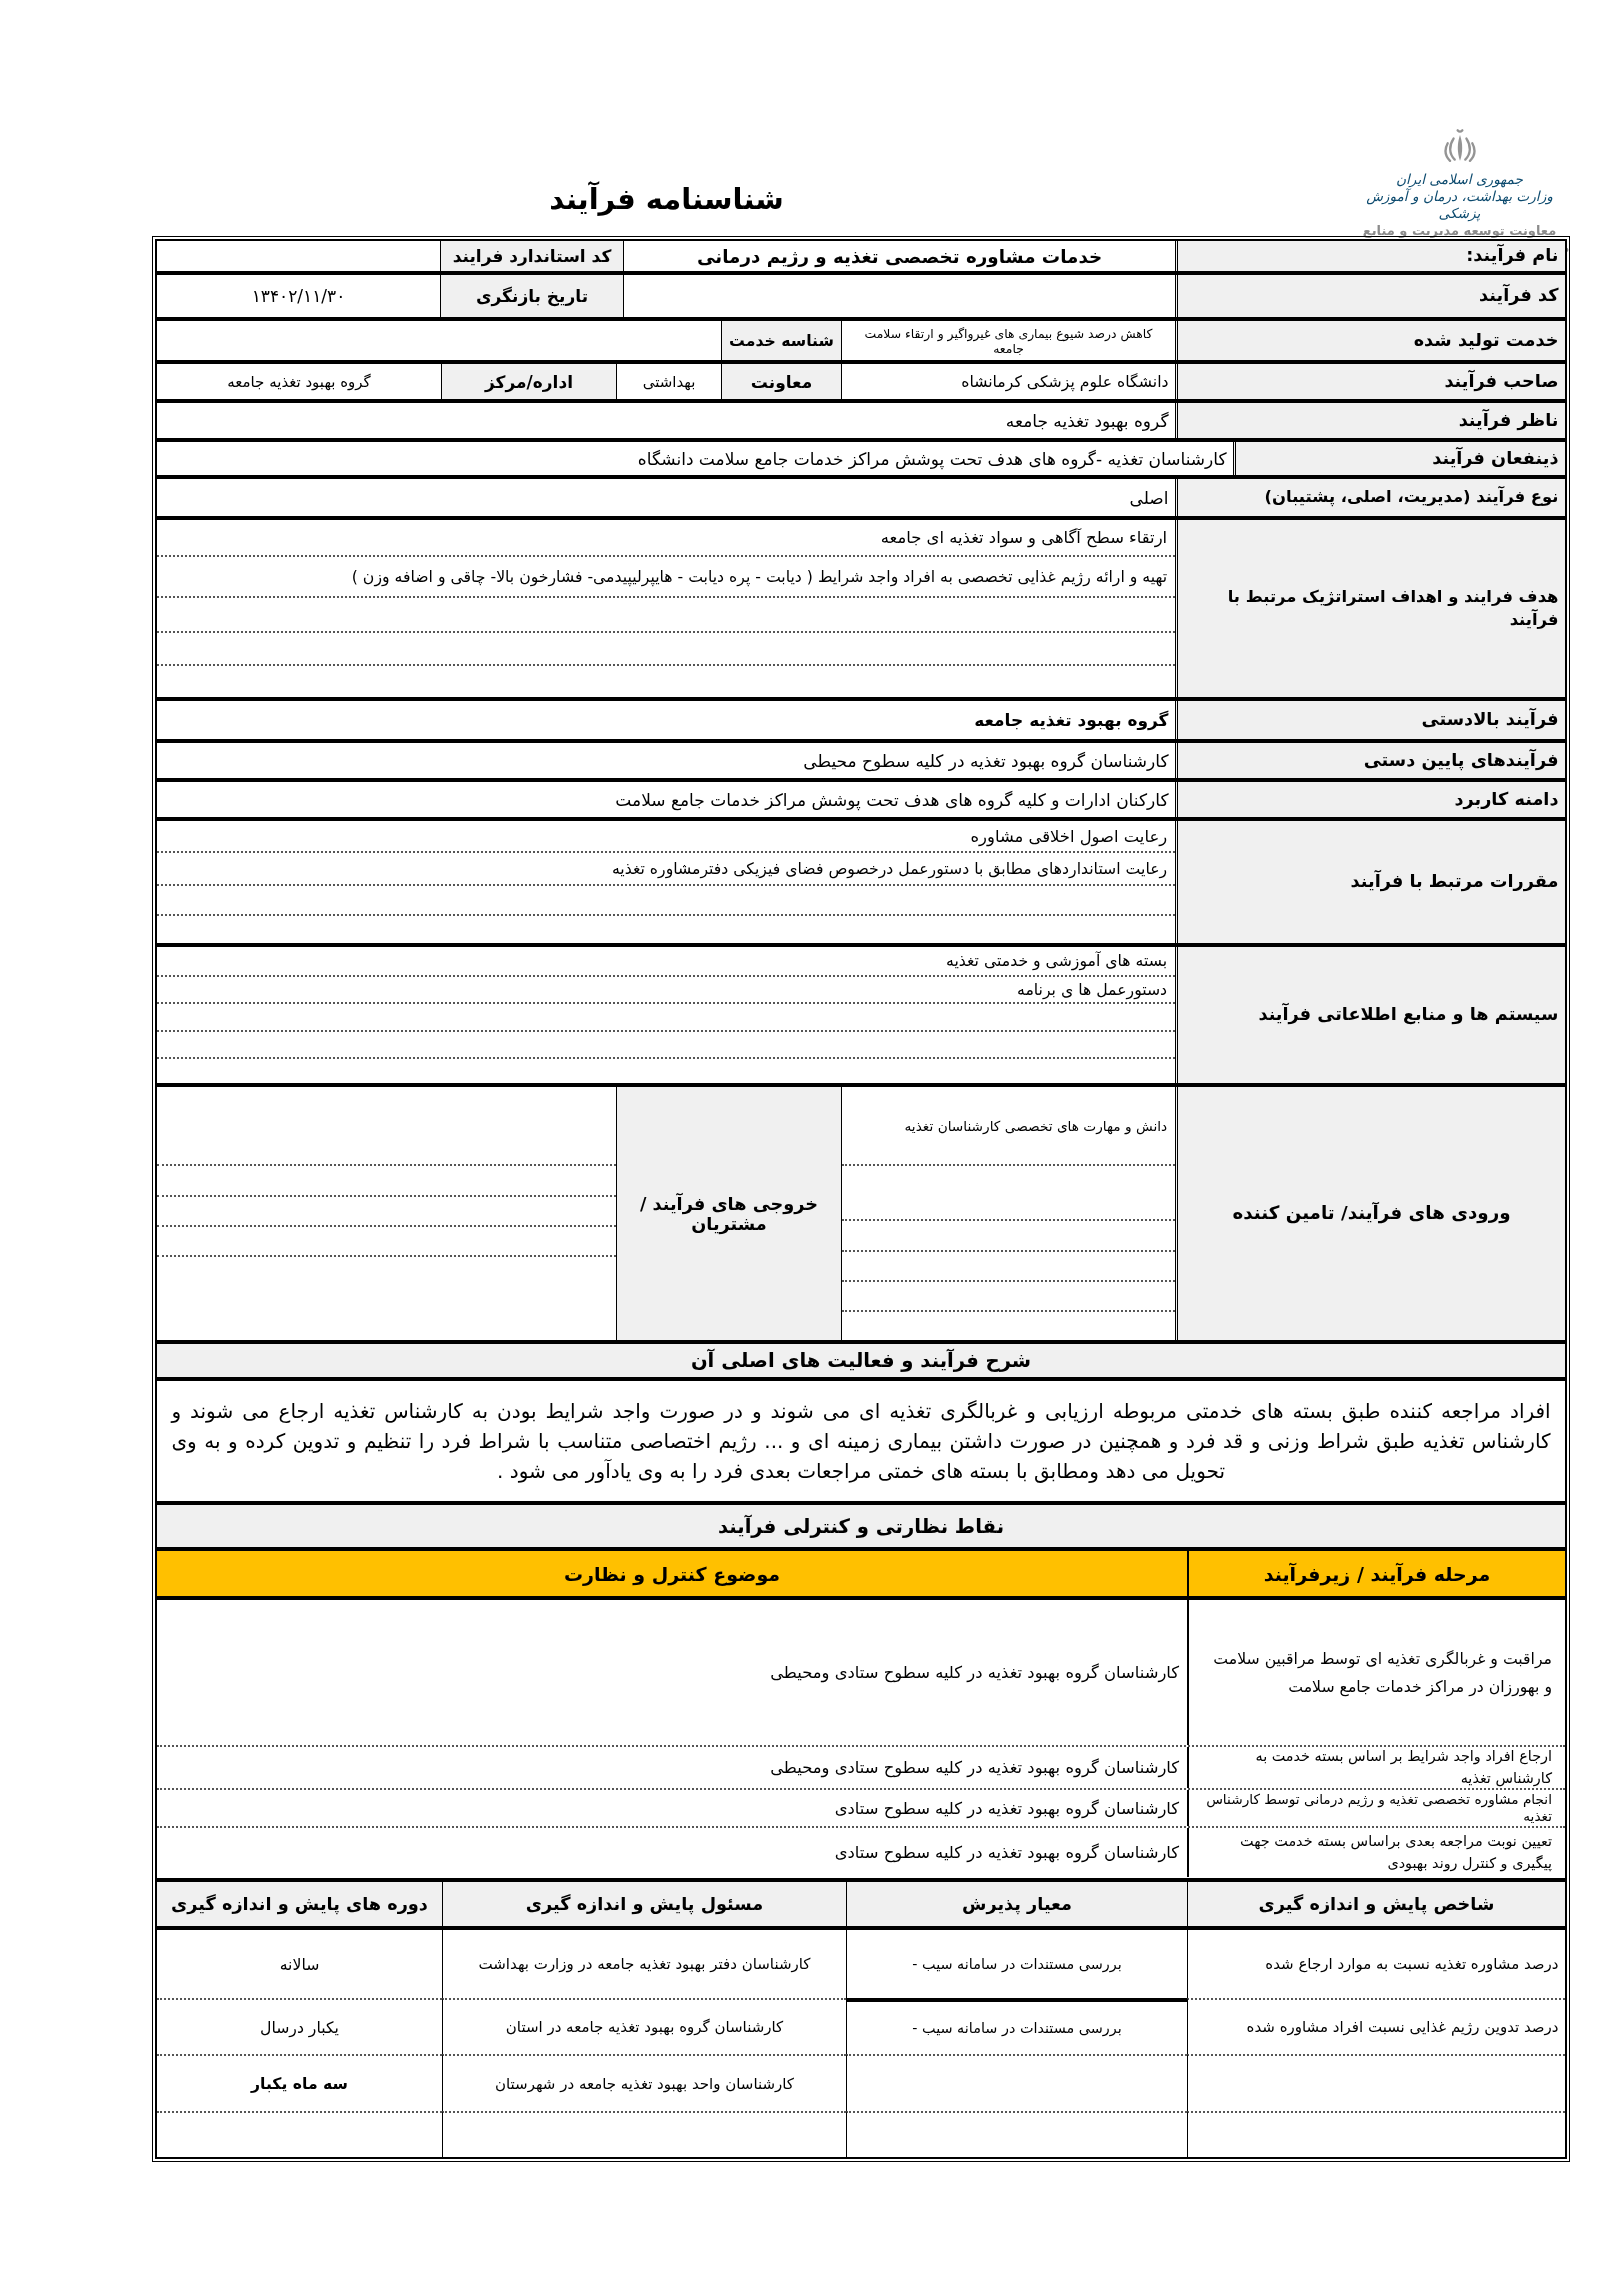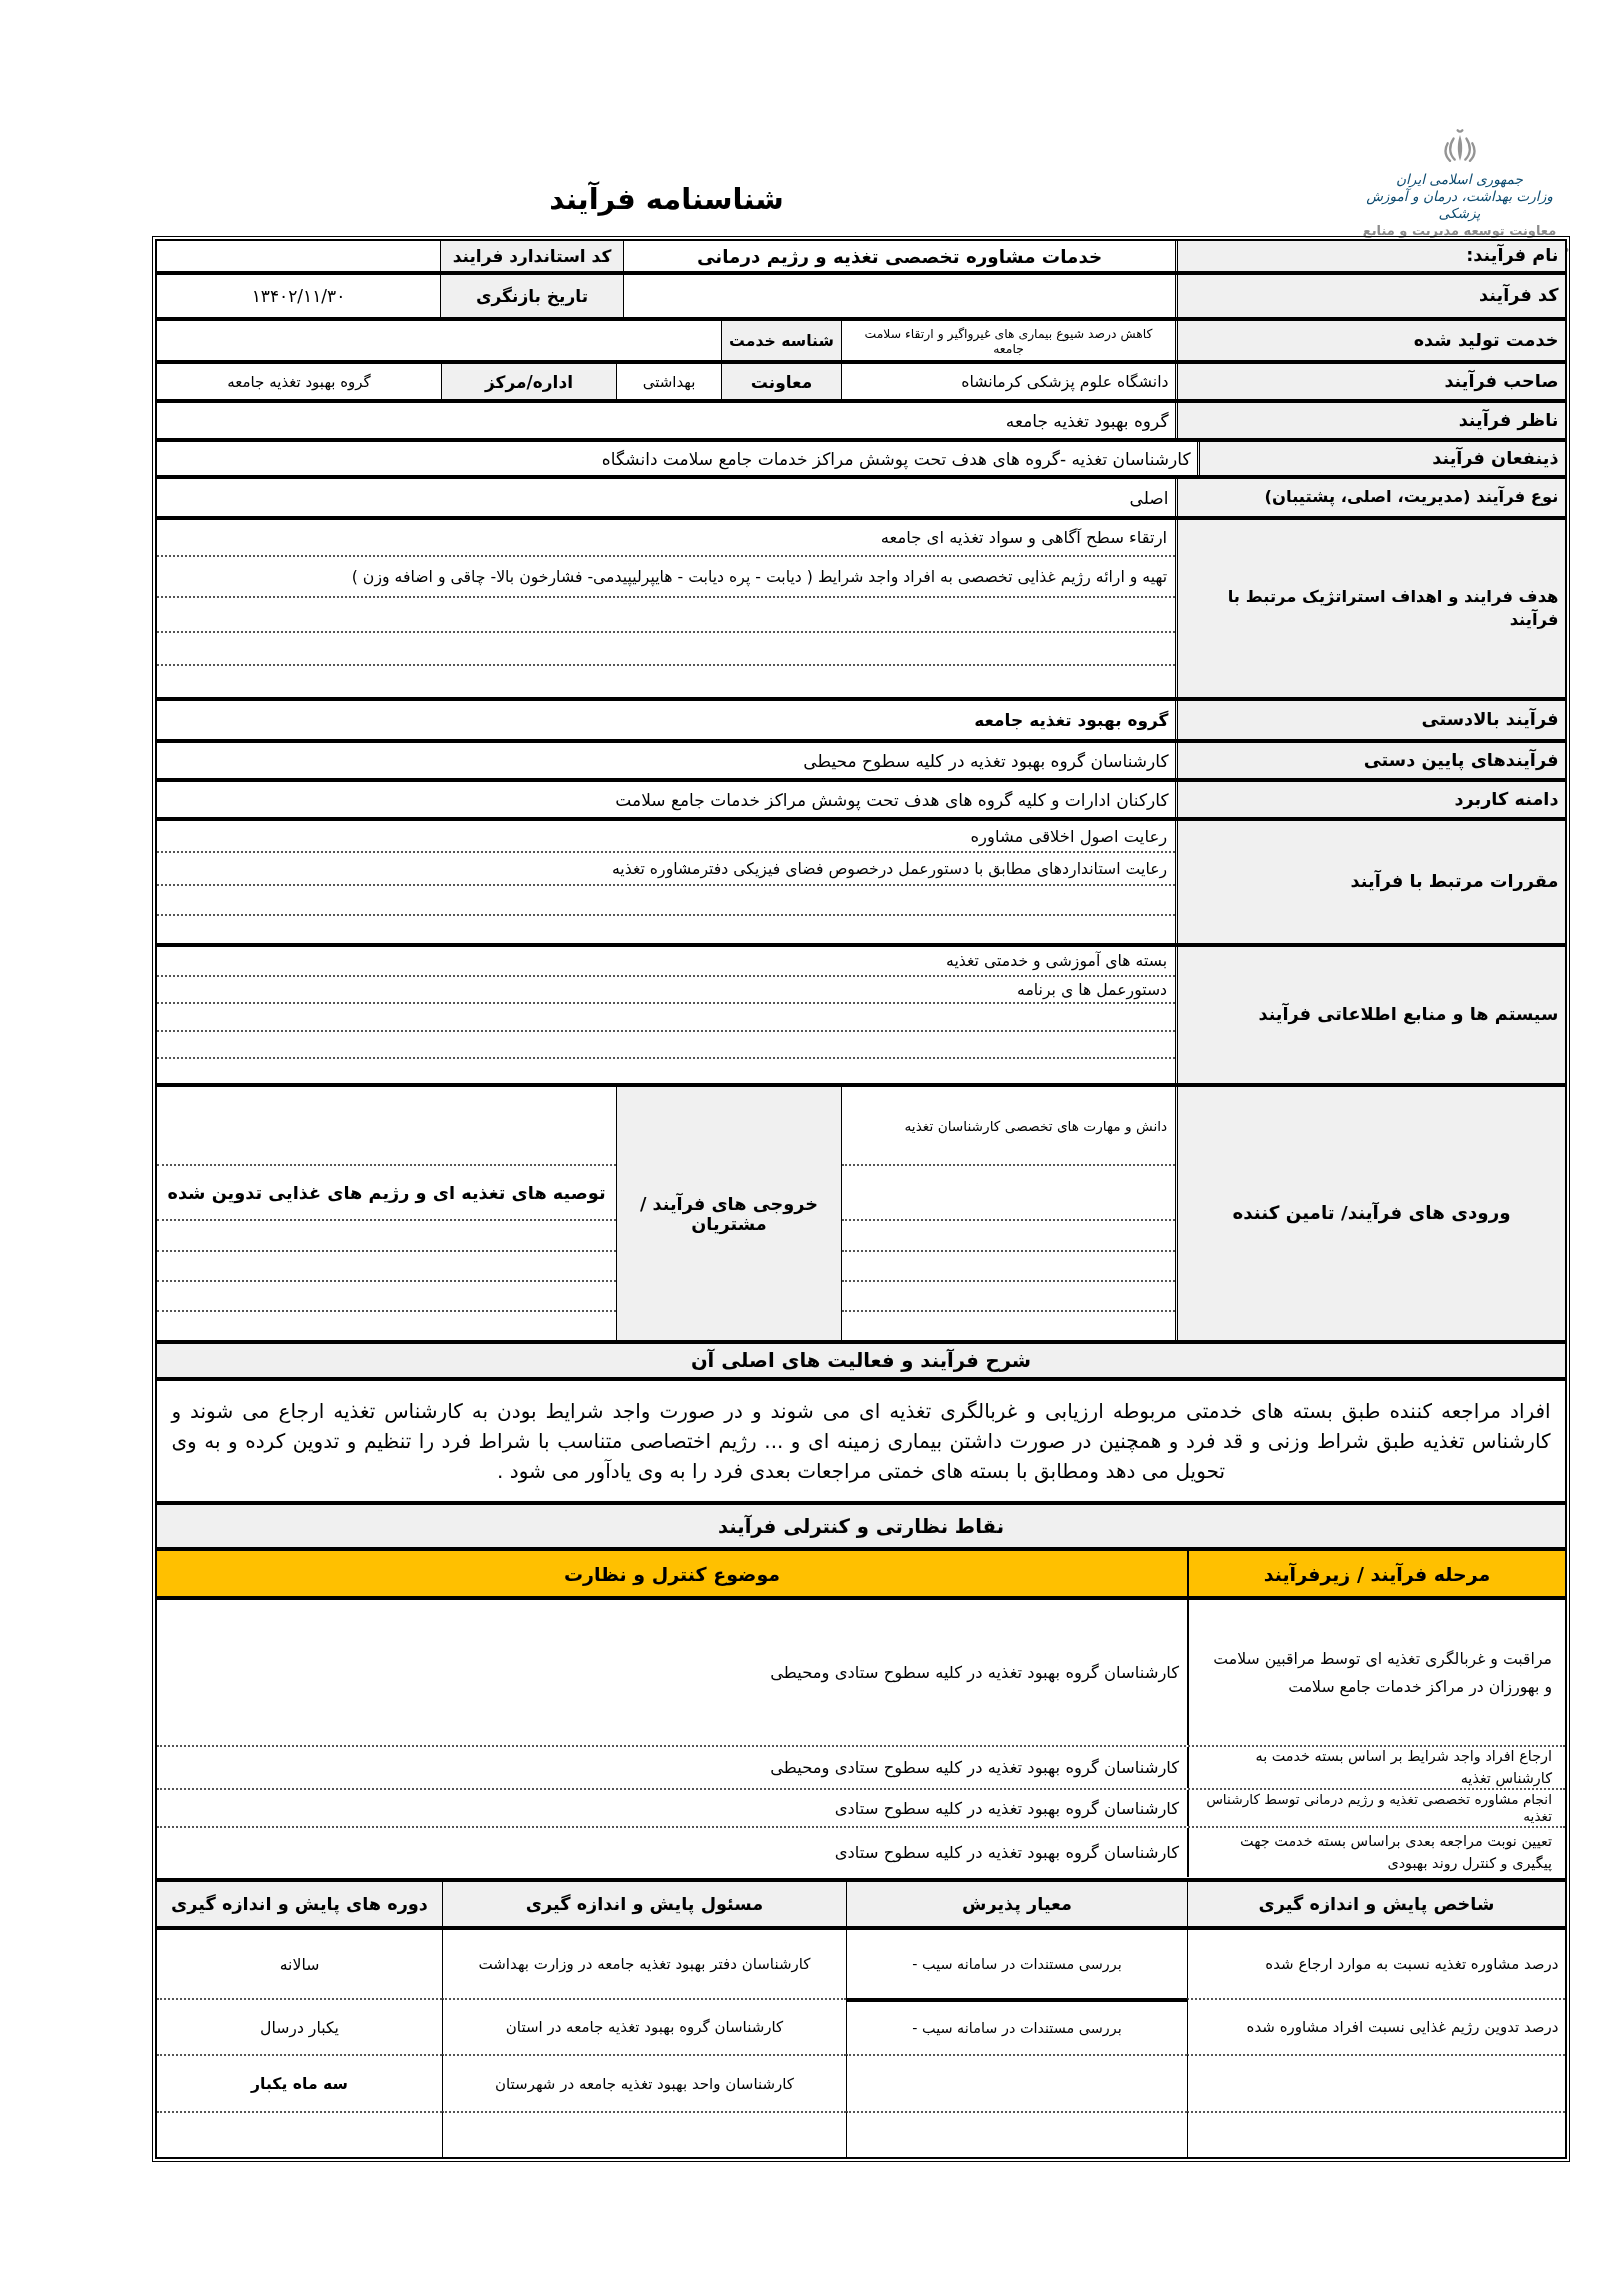--- a/index.html
+++ b/index.html
@@ -137,21 +137,21 @@
       <div class="c slabel" style="width:175px">اداره/مرکز</div>
       <div class="c center" style="flex:1;font-size:15px">گروه بهبود تغذیه جامعه</div>
     </div>
 
     <div class="r" style="height:39px">
       <div class="c label" style="width:390px">ناظر فرآیند</div>
       <div class="c" style="flex:1">گروه بهبود تغذیه جامعه</div>
     </div>
 
     <div class="r" style="height:37px">
-      <div class="c label" style="width:368px">ذینفعان فرآیند</div>
+      <div class="c label" style="width:332px">ذینفعان فرآیند</div>
       <div class="c" style="flex:1">کارشناسان تغذیه -گروه های هدف تحت پوشش مراکز خدمات جامع سلامت دانشگاه</div>
     </div>
 
     <div class="r" style="height:41px">
       <div class="c label" style="width:390px;font-size:16.4px">نوع فرآیند (مدیریت، اصلی، پشتیبان)</div>
       <div class="c" style="flex:1">اصلی</div>
     </div>
 
     <div class="r" style="height:181px">
       <div class="c label" style="width:390px;font-size:16.4px">هدف فرایند و اهداف استراتژیک مرتبط با فرآیند</div>
@@ -215,21 +215,20 @@
           <div class="sub" style="height:31px"></div>
           <div class="sub" style="height:30px"></div>
           <div class="sub" style="height:30px"></div>
           <div class="sub" style="flex:1"></div>
         </div>
       </div>
       <div class="c slabel" style="width:225px;font-size:17.7px">خروجی های فرآیند / مشتریان</div>
       <div class="c nopad" style="flex:1">
         <div class="subrows">
           <div class="sub" style="height:77px"></div>
-          <div class="sub ctr bold" style="height:55px;font-size:17.7px">توصیه های تغذیه ای و رژیم های غذایی تدوین شده</div>
           <div class="sub" style="height:31px"></div>
           <div class="sub" style="height:30px"></div>
           <div class="sub" style="height:30px"></div>
           <div class="sub" style="flex:1"></div>
         </div>
       </div>
     </div>
 
     <div class="r" style="height:37px">
       <div class="c full-head" style="flex:1">شرح فرآیند و فعالیت های اصلی آن</div>

